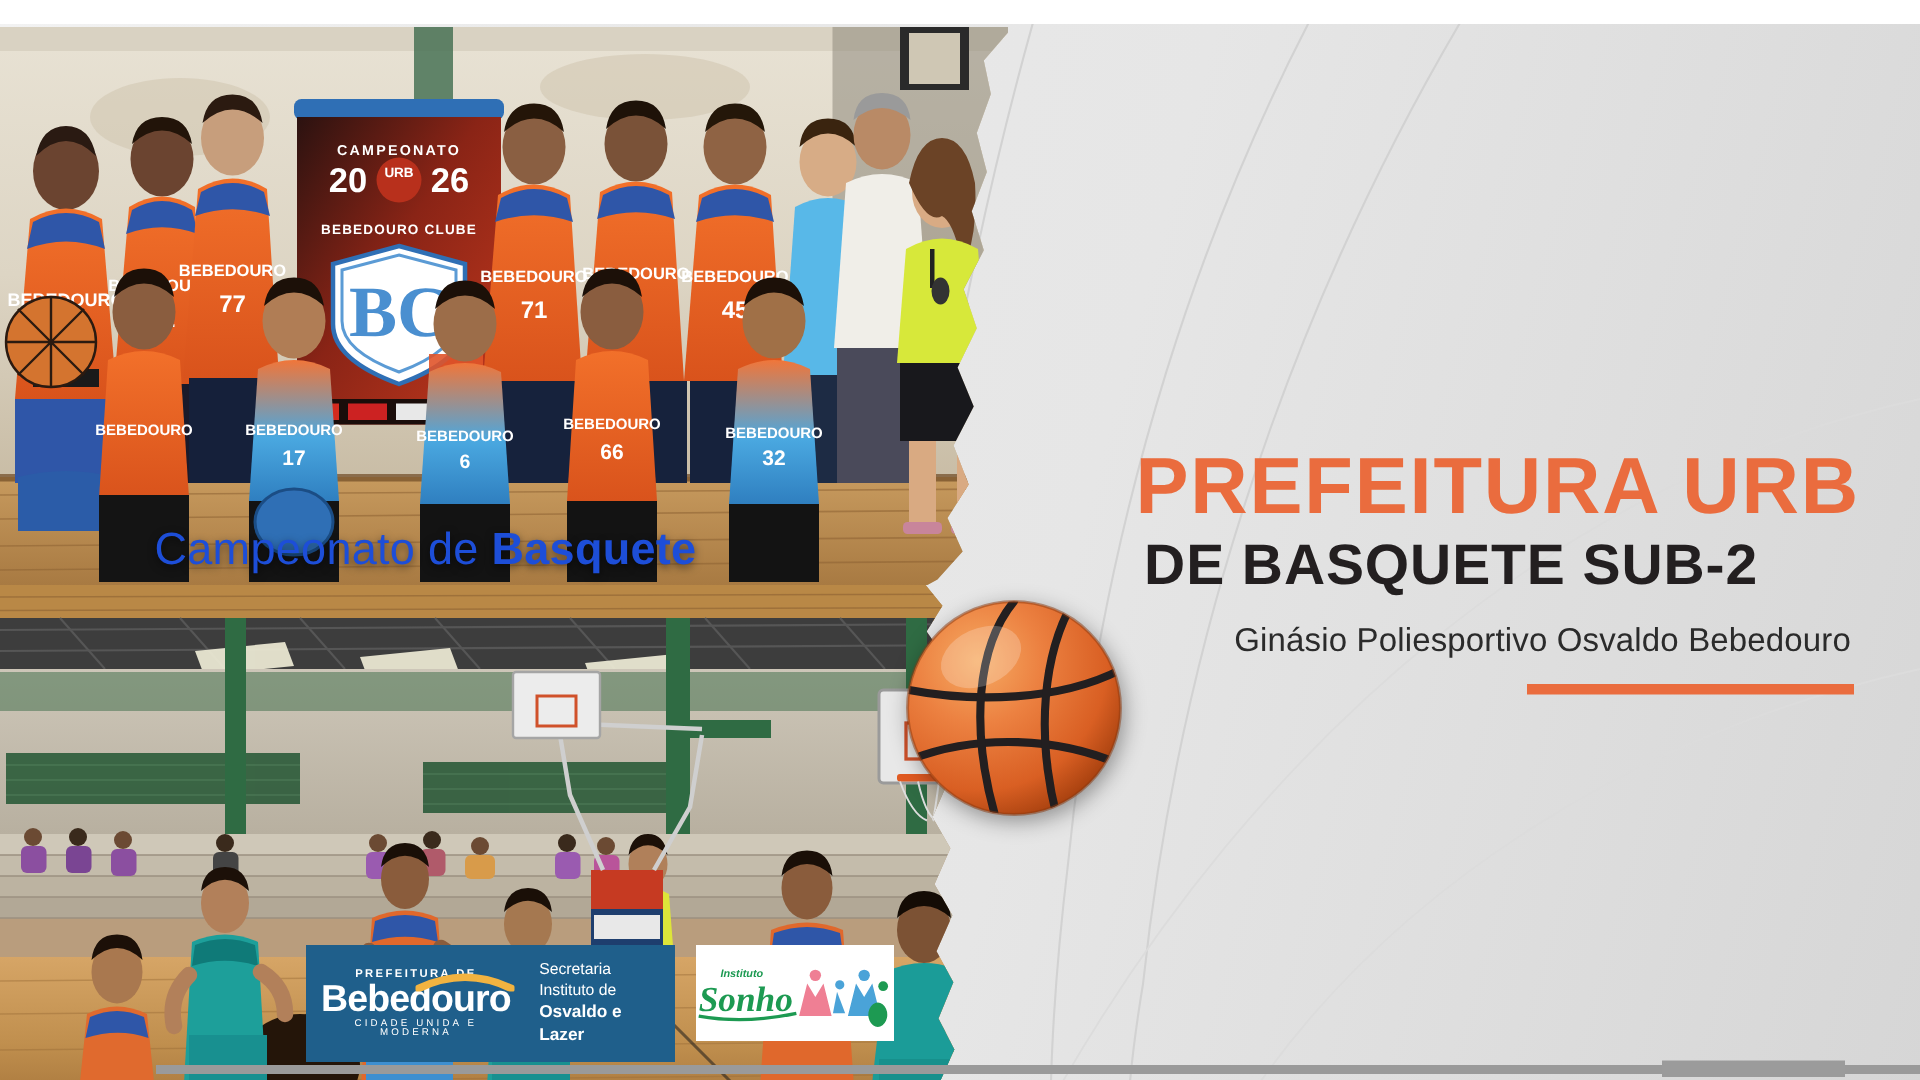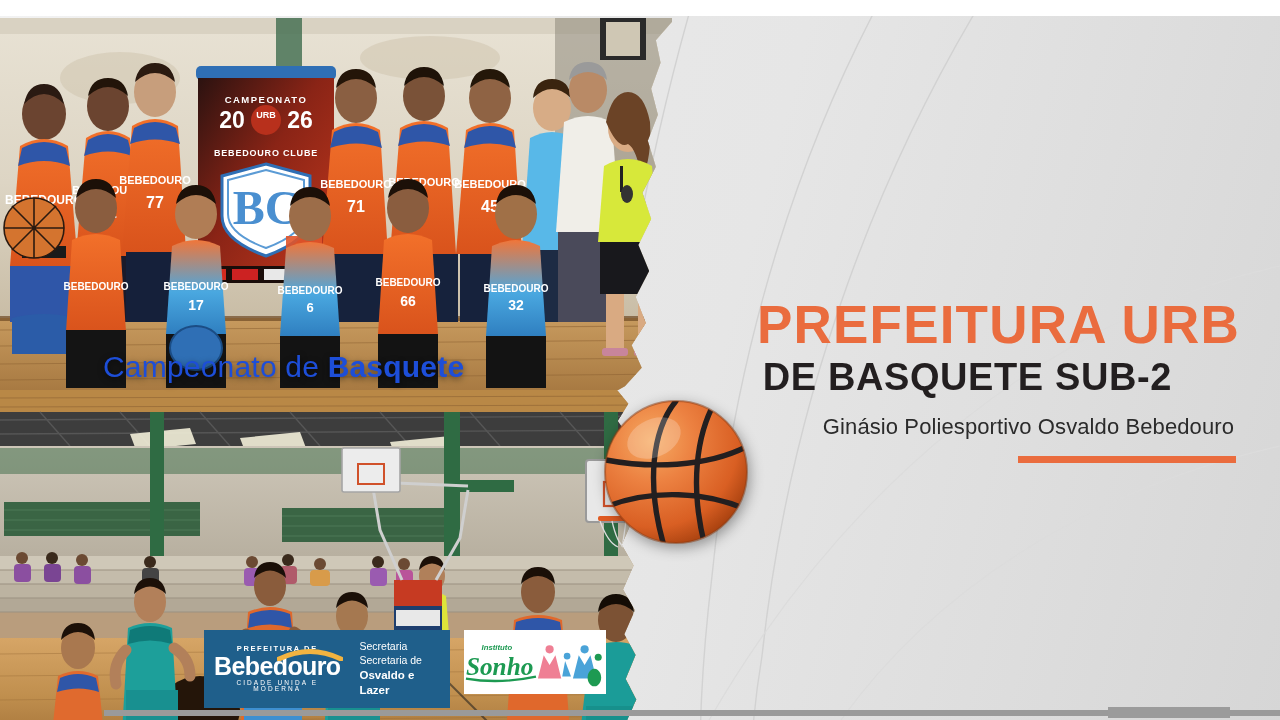--- a/index.html
+++ b/index.html
@@ -114,21 +114,21 @@
   .pref-mid {
     font-size:25px; color:#ffffff; font-weight:bold; letter-spacing:-0.6px;
     line-height:1; margin:1px 0 1px 0;
   }
   .pref-bot { font-size:6.5px; color:#ffffff; letter-spacing:2.1px; }
   .pref-div { width:1px; background:rgba(255,255,255,.55); margin:6px 9px; }
   .pref-right { color:#fff; font-size:10.5px; line-height:1.33; }
   .pref-right .b { font-weight:bold; font-size:11.5px; }
 
   .logo-sonho {
-    width:142px; height:64px; background:#ffffff; margin-left:14px;
+    width:132px; height:64px; background:#ffffff; margin-left:14px;
     display:flex; align-items:center; justify-content:center;
   }
   .logo-sonho svg { width:146px; height:54px; }
 
   
   .scroll-track {
     position:absolute; left:104px; top:694px; width:1176px; height:6px;
     background:#9a9a9a; z-index:50;
   }
   .scroll-thumb {
@@ -584,21 +584,21 @@
             <svg style="position:absolute;right:-2px;top:-5px;" width="66" height="13" viewBox="0 0 66 13">
               <path d="M2 11 Q33 -4 64 11" fill="none" stroke="#f2b340" stroke-width="5" stroke-linecap="round"></path>
             </svg>
             <div class="pref-mid">Bebedouro</div>
           </div>
           <div class="pref-bot">CIDADE UNIDA E MODERNA</div>
         </div>
         <div class="pref-div"></div>
         <div class="pref-right">
           <div>Secretaria</div>
-          <div>Secretaria de</div>
+          <div>Instituto de</div>
           <div class="b">Osvaldo e Lazer</div>
         </div>
       </div>
 
       <div class="logo-sonho">
         <svg viewBox="0 0 146 54">
           <text x="18" y="15" font-family="Liberation Sans, sans-serif" font-size="8" font-style="italic" font-weight="bold" fill="#1d9a52">Instituto</text>
           <text x="2" y="40" font-family="Liberation Serif, serif" font-size="26" font-style="italic" font-weight="bold" fill="#1d9a52">Sonho</text>
           <path d="M2 44 Q36 50 74 42" fill="none" stroke="#1d9a52" stroke-width="2.4"></path>
 

